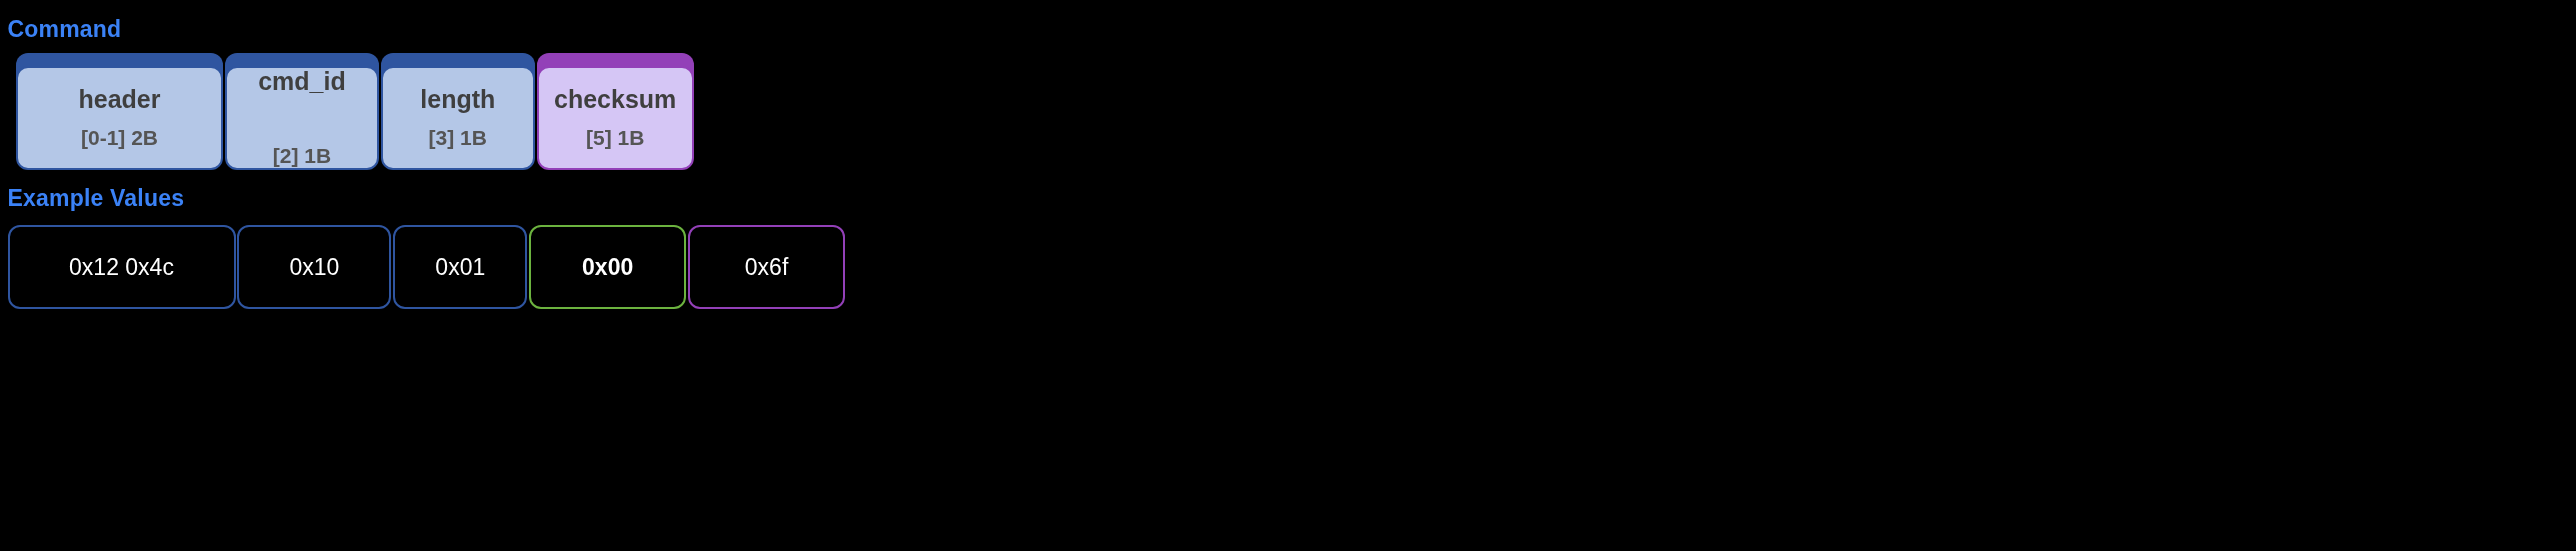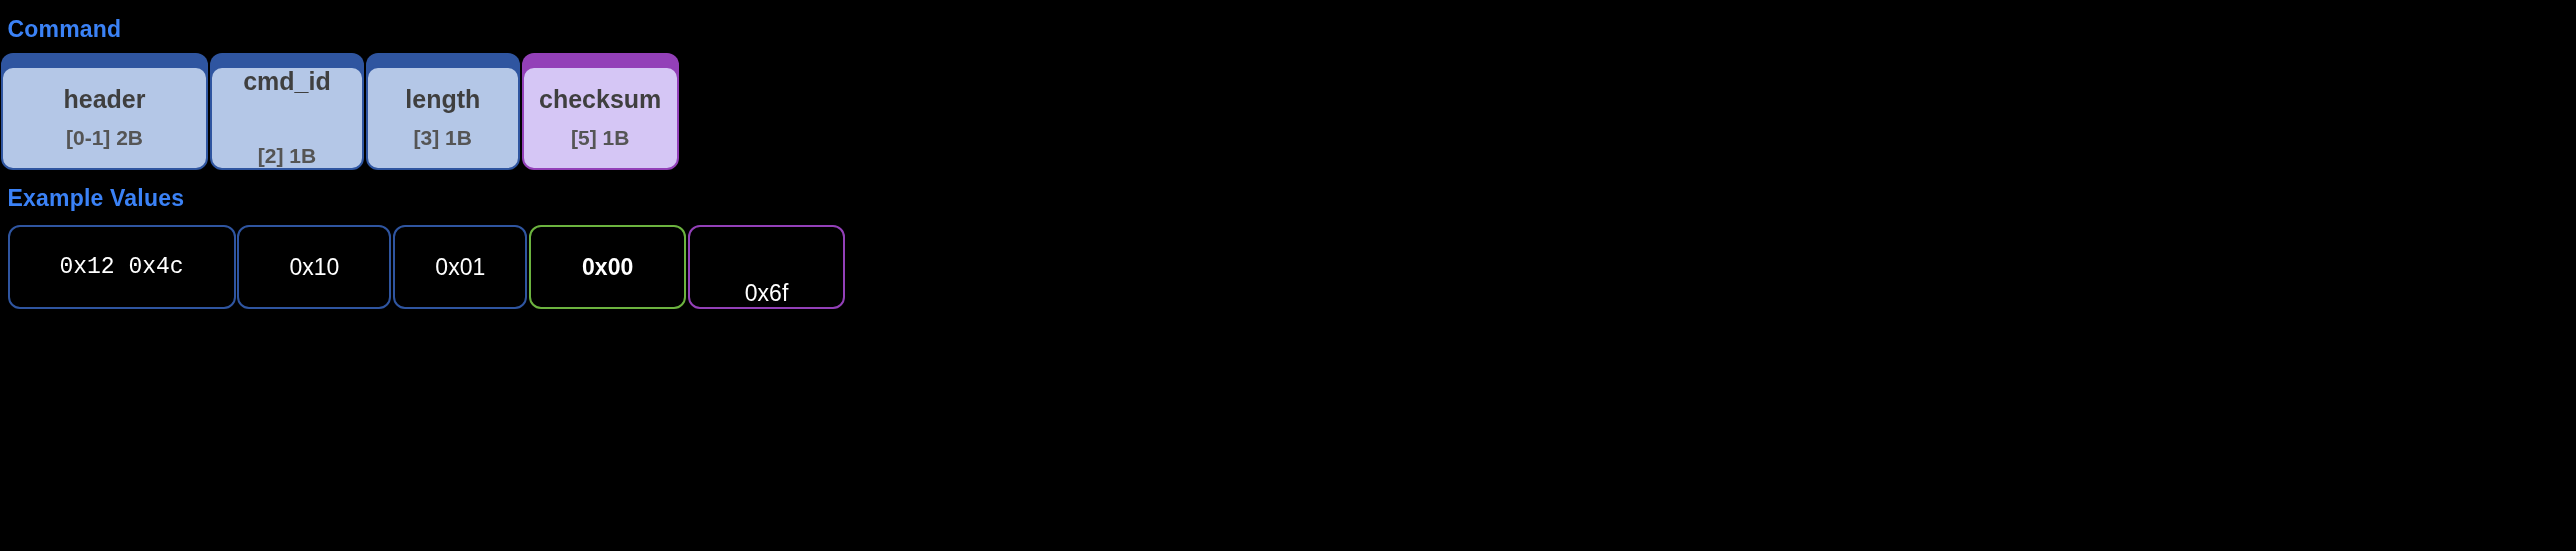--- a/index.html
+++ b/index.html
@@ -26,21 +26,21 @@
     font-weight: bold;
     letter-spacing: 0.2px;
     white-space: nowrap;
   }
   #title-command { top: 16px; }
   #title-example { top: 185px; }
 
   
   #field-row {
     position: absolute;
-    left: 1px;
+    left: 16px;
     top: 53px;
     height: 117px;
     display: flex;
     align-items: flex-start;
   }
   .field-unit {
     position: relative;
     height: 117px;
     margin-right: 1.9px;
   }
@@ -99,21 +99,21 @@
     height: 84px;
     margin-right: 1.9px;
     background: #000000;
     border-style: solid;
     border-width: 2.8px;
     border-radius: 12px;
     display: flex;
     align-items: center;
     justify-content: center;
   }
-  .value-box:last-child { margin-right: 0; align-items: flex-end; }
+  .value-box:last-child { margin-right: 0; }
   .value-text {
     font-size: 23px;
     color: #ffffff;
     white-space: nowrap;
   }
 </style>
 </head>
 <body>
 
 <div id="root">
@@ -147,21 +147,21 @@
         <div class="field-box" style="background: rgb(213, 198, 245); border-color: rgb(147, 64, 184);">
           <div class="field-name">checksum</div>
           <div class="field-meta">[5] 1B</div>
         </div>
       </div>
     </div>
 
   <div id="title-example" class="section-title">Example Values</div>
 
   <div id="value-row">
-      <div class="value-box" style="width: 228px; border-color: rgb(47, 85, 160); font-family: Liberation Mono, monospace;">
+      <div class="value-box" style="width: 228px; border-color: rgb(47, 85, 160);">
         <div class="value-text">0x12 0x4c</div>
       </div>
       <div class="value-box" style="width: 154px; border-color: rgb(47, 85, 160);">
         <div class="value-text">0x10</div>
       </div>
       <div class="value-box" style="width: 134px; border-color: rgb(47, 85, 160);">
         <div class="value-text">0x01</div>
       </div>
       <div class="value-box" style="width: 157px; border-color: rgb(108, 179, 63); font-weight: bold;">
         <div class="value-text">0x00</div>

